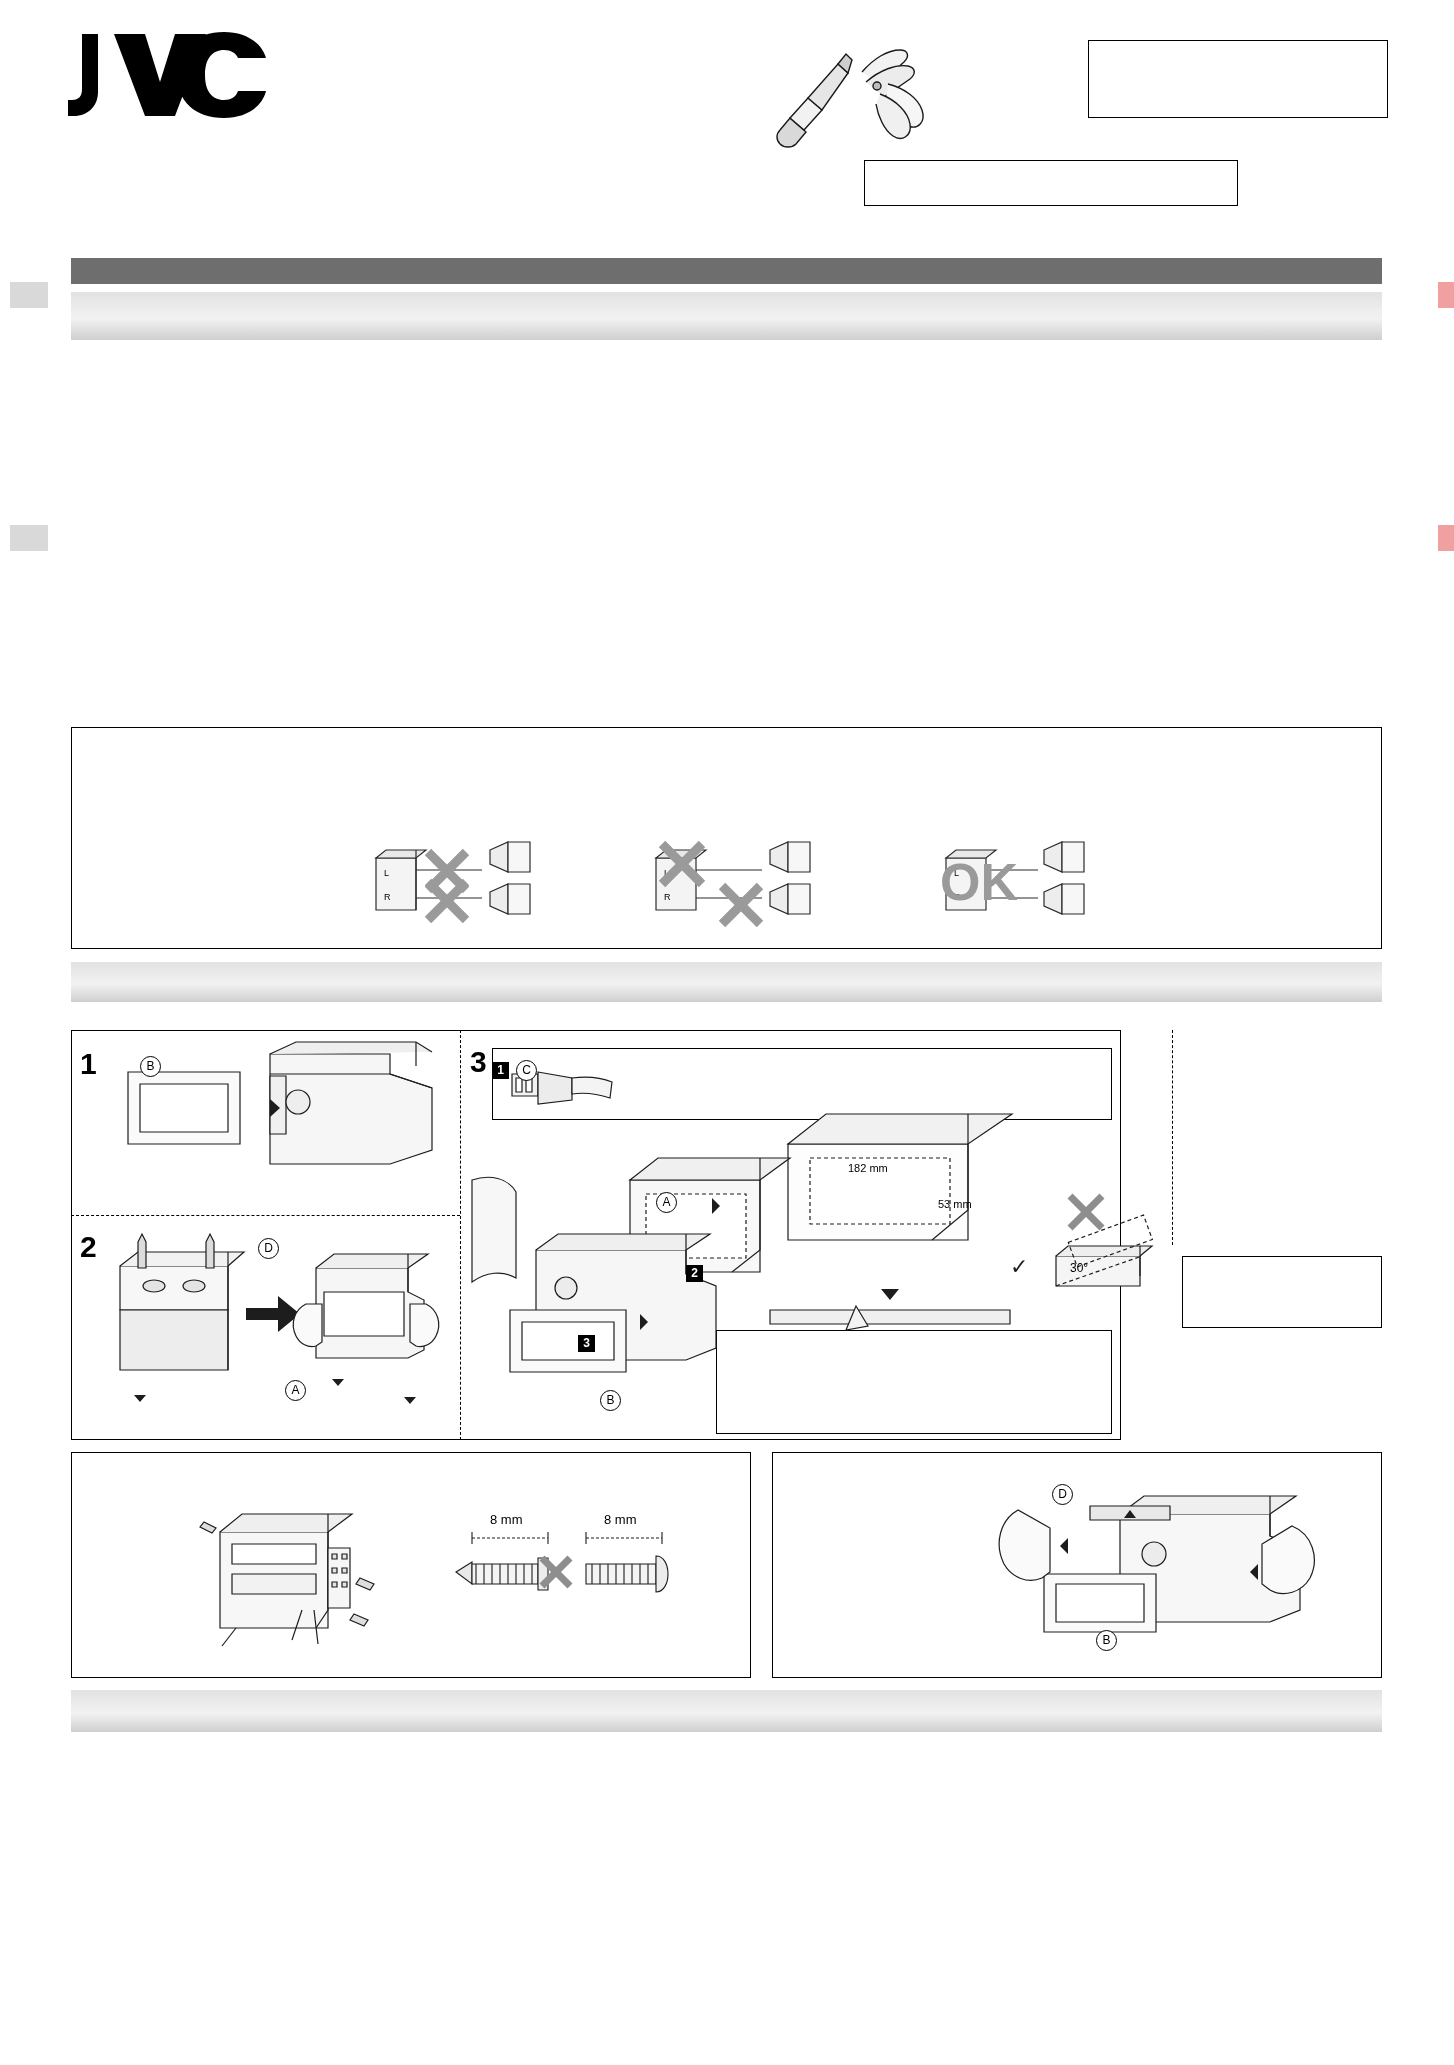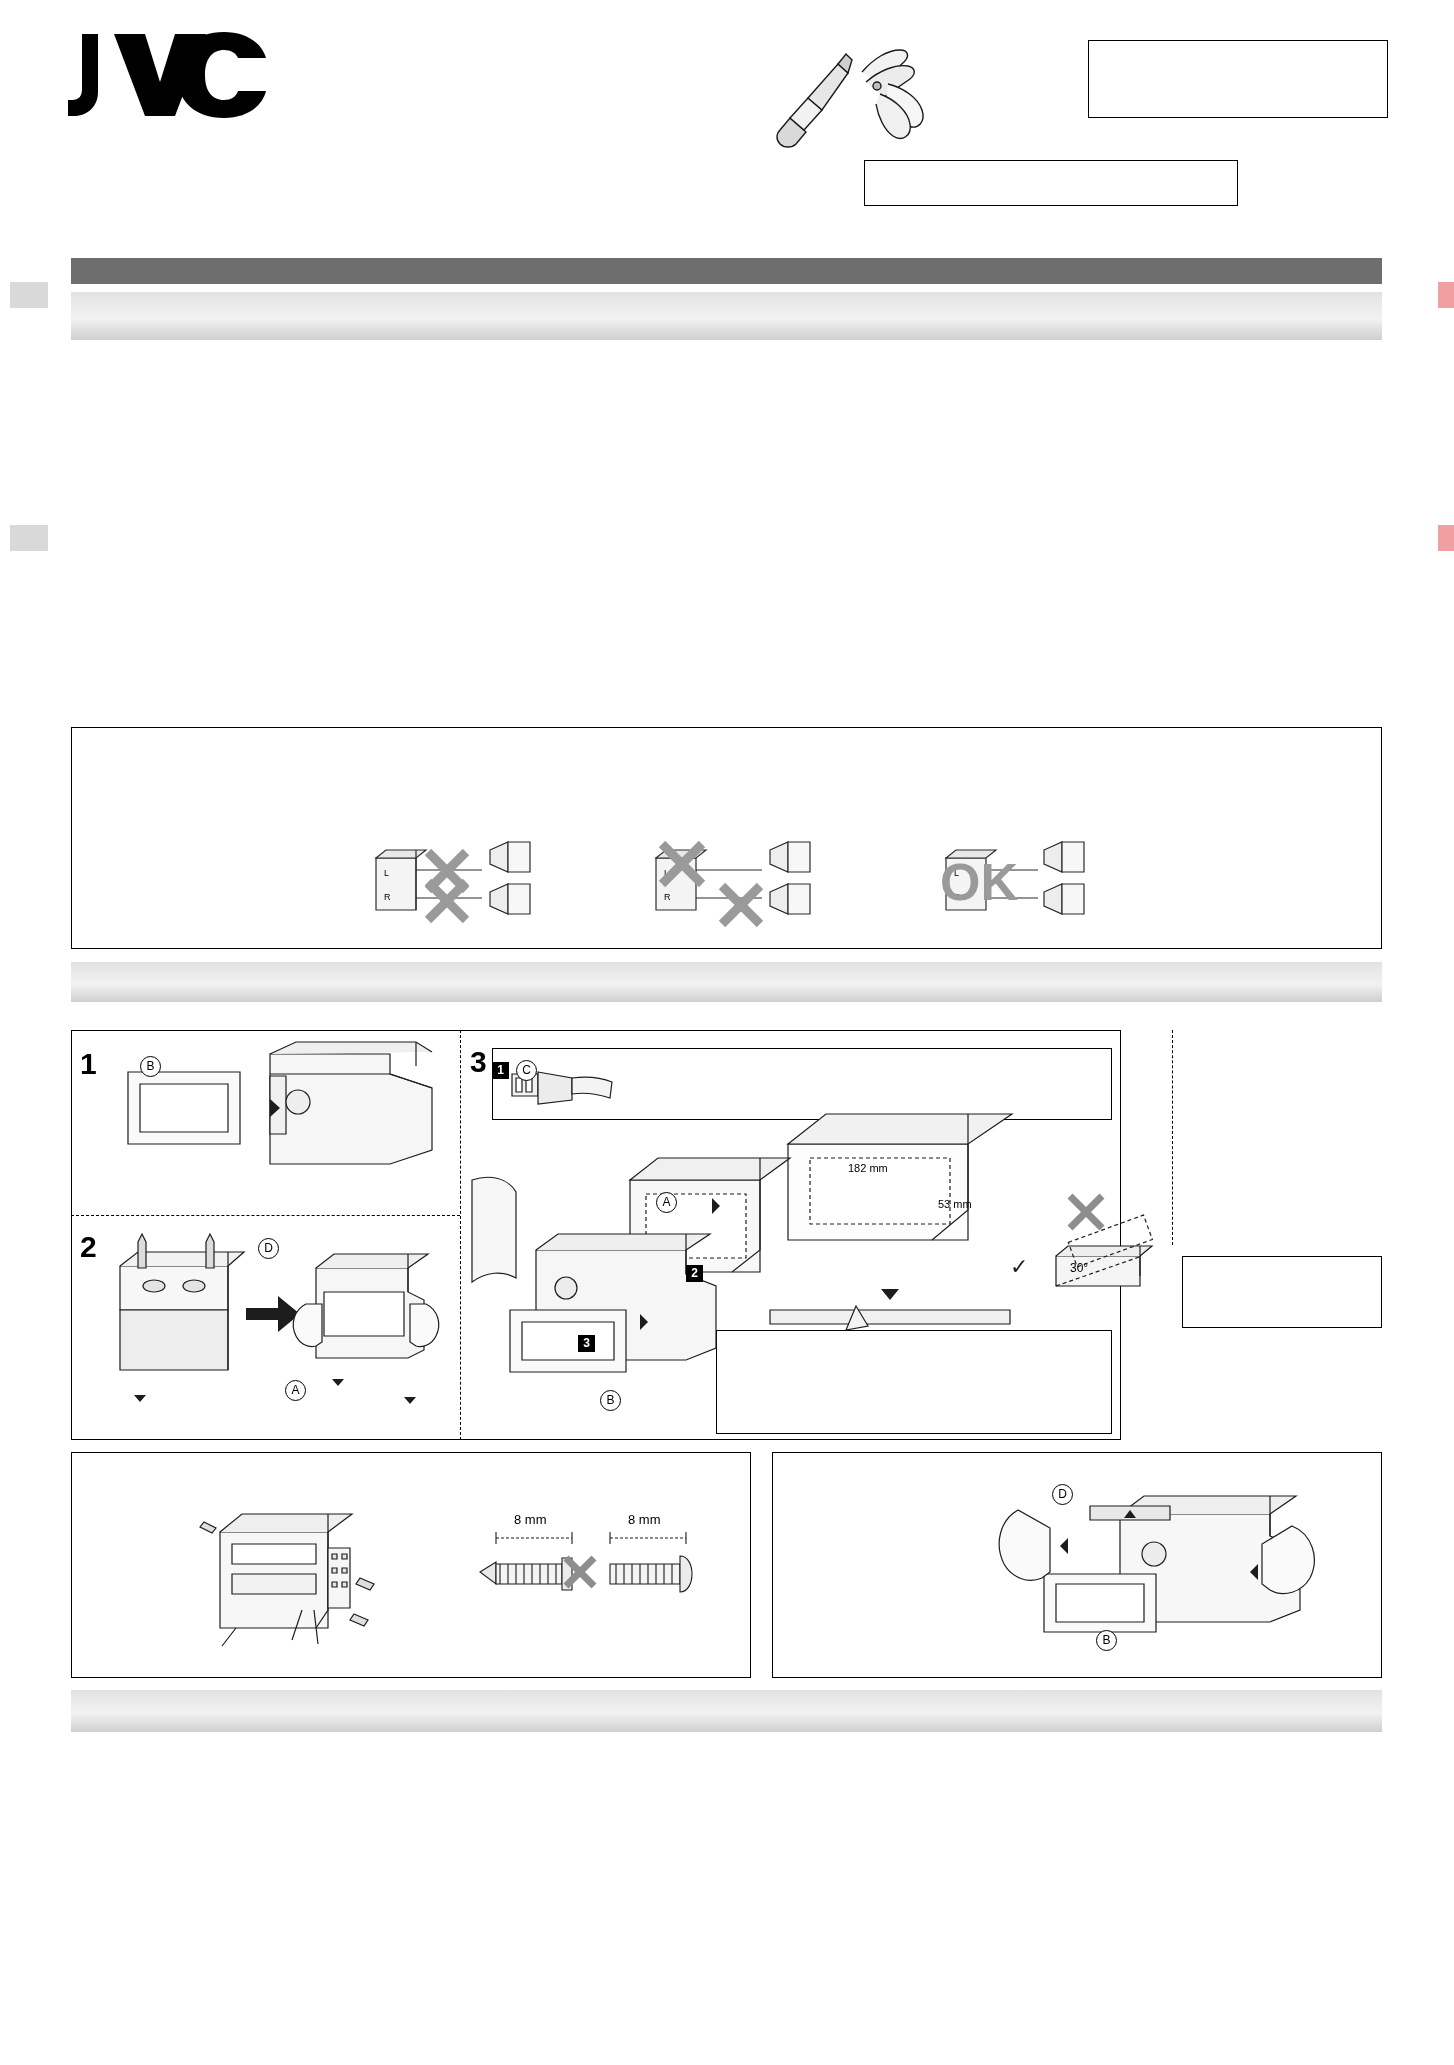--- a/index.html
+++ b/index.html
@@ -492,21 +492,21 @@
       <path d="M170 80 l14 6 l-4 6 l-14 -6 Z" fill="#dedede"></path>
       <path d="M164 116 l14 6 l-4 6 l-14 -6 Z" fill="#dedede"></path>
 
       <path d="M46 130 l-14 18" fill="none"></path>
       <path d="M112 112 l-10 30" fill="none"></path>
       <path d="M124 112 l4 34" fill="none"></path>
     </g>
   </svg>
 </div>
 
-<div style="position:absolute;left:470px;top:1498px;width:250px;height:140px;">
+<div style="position:absolute;left:446px;top:1498px;width:250px;height:140px;">
   <svg width="250" height="140" viewBox="0 0 250 140">
     <g stroke="#1d1d1d" stroke-width="1.1" fill="#fff">
 
       <path d="M10 74 l16 -10 v22 Z" fill="#e8e8e8"></path>
       <path d="M26 66 h66 v20 H26 Z" fill="#f4f4f4"></path>
       <path d="M30 66 v20 M38 66 v20 M46 66 v20 M54 66 v20 M62 66 v20 M70 66 v20 M78 66 v20 M86 66 v20"></path>
       <path d="M92 60 h10 v32 h-10 Z" fill="#ececec"></path>
 
       <path d="M140 66 h70 v20 h-70 Z" fill="#f4f4f4"></path>
       <path d="M146 66 v20 M154 66 v20 M162 66 v20 M170 66 v20 M178 66 v20 M186 66 v20 M194 66 v20 M202 66 v20"></path>

